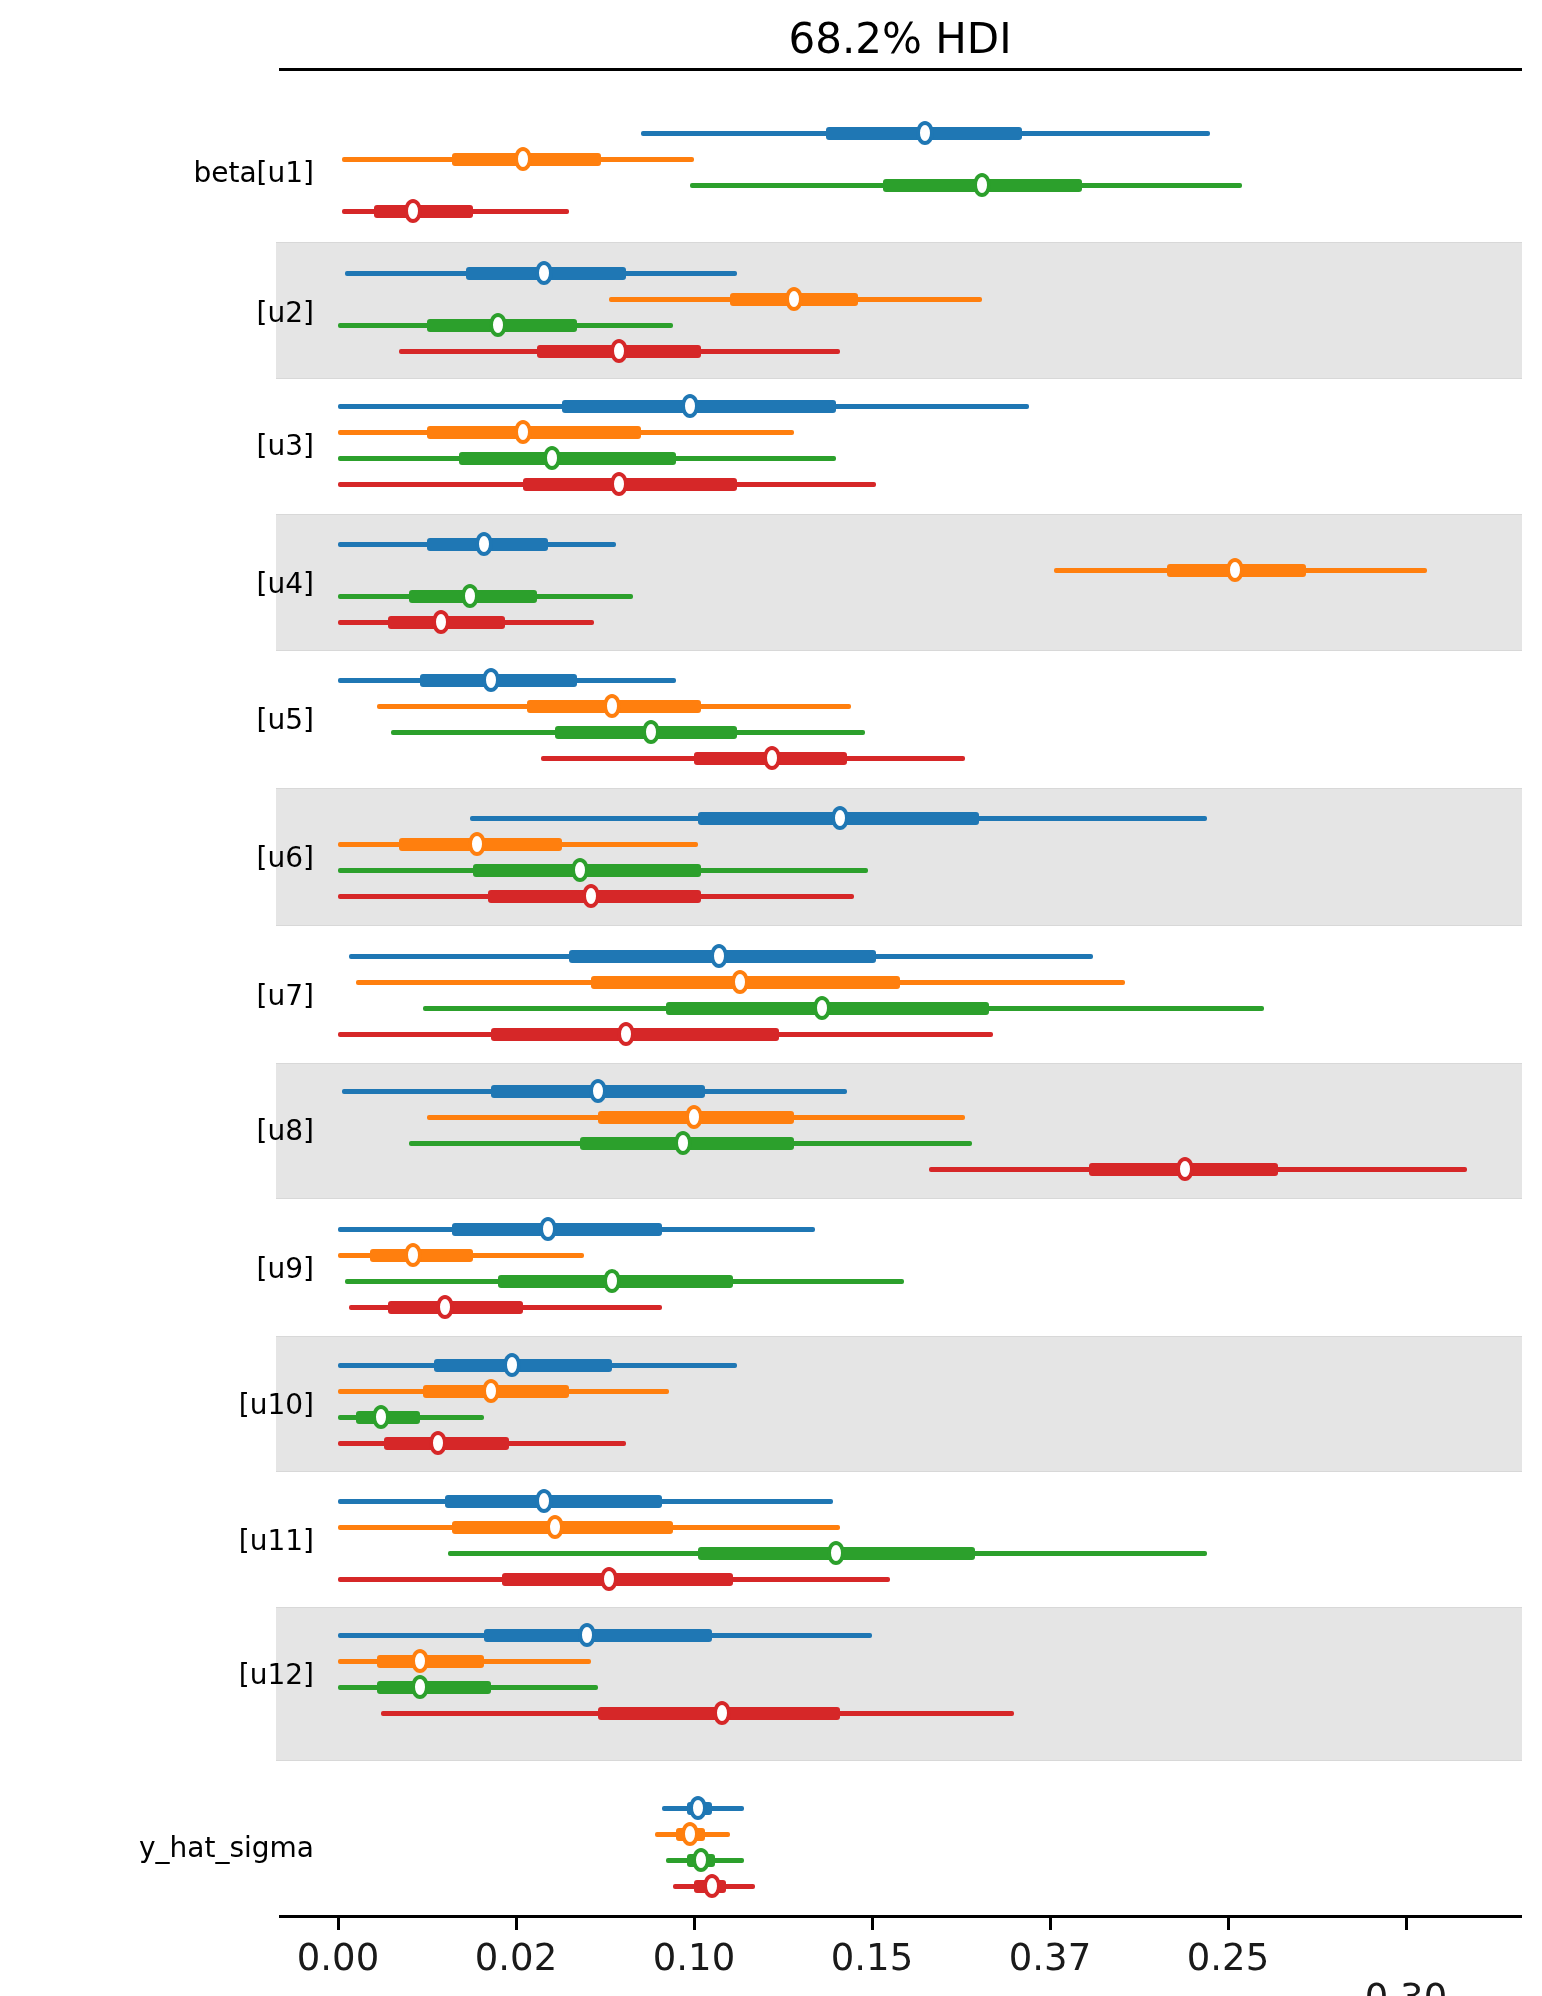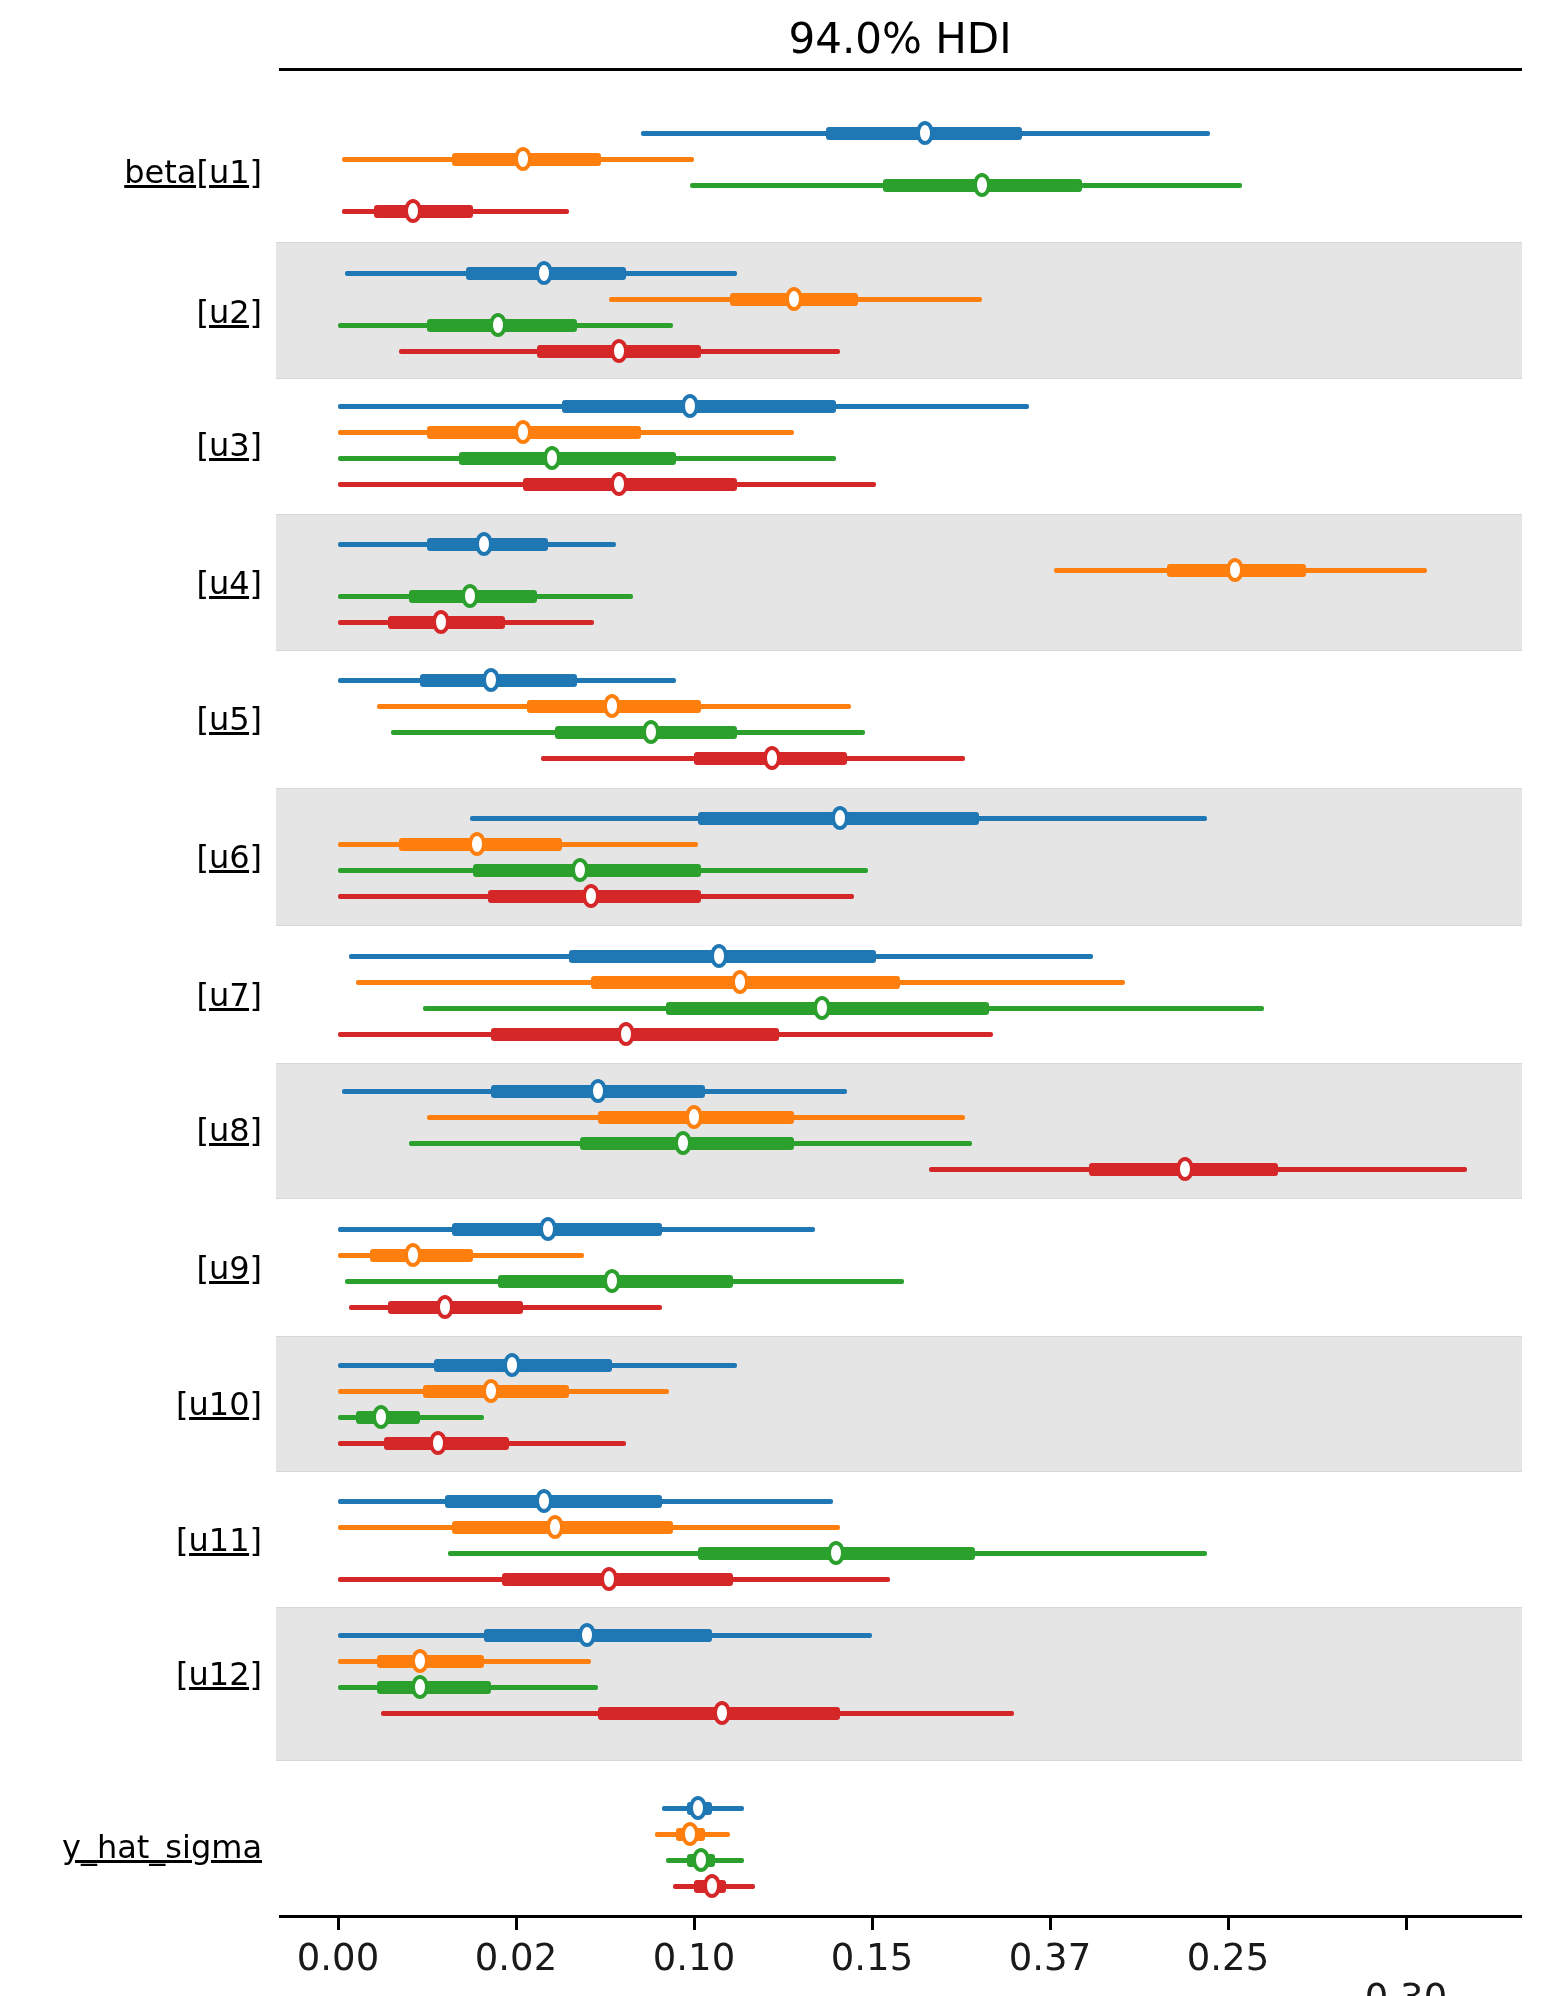--- a/index.html
+++ b/index.html
@@ -21,38 +21,38 @@
   .median-dot{
     position:absolute;width:10px;height:16px;background:#fff;
     border-style:solid;border-width:4px;border-radius:50%;
   }
   .xtick{position:absolute;width:3px;height:13px;background:#000;top:1917px;}
   .xtick-label{
     position:absolute;top:1936px;transform:translateX(-50%);
     font-size:37px;color:#1a1a1a;white-space:nowrap;
   }
   .ylabel{
-    position:absolute;right:1280px;transform:translateY(-50%);
-    font-size:32px;color:#000;white-space:nowrap;text-align:right;text-decoration:underline;
+    position:absolute;right:1228px;transform:translateY(-50%);
+    font-size:28px;color:#000;white-space:nowrap;text-align:right;
   }
   #legend-box{
     position:absolute;left:1376px;top:82px;width:138px;height:164px;
     background:rgba(255,255,255,0.92);border:2px solid #cccccc;border-radius:6px;
     box-sizing:border-box;display:flex;flex-direction:column;justify-content:space-around;
     padding:6px 10px;
   }
   .legend-item{display:flex;align-items:center;gap:14px;}
   .legend-swatch{width:60px;height:5px;border-radius:2px;flex:0 0 auto;}
   .legend-label{font-size:27px;color:#1a1a1a;line-height:1;}
 </style>
 </head>
 <body>
 
 <div id="figure">
-  <div id="chart-title">94.0% HDI</div>
+  <div id="chart-title">68.2% HDI</div>
   <div class="spine" id="top-spine" style="left:279px;top:68px;width:1243px;"></div>
   <div id="bands-layer">
       <div class="band" style="left: 276px; width: 1246px; top: 242px; height: 136.5px; background: rgb(229, 229, 229);"></div>
       <div class="band" style="left: 276px; width: 1246px; top: 514px; height: 137px; background: rgb(229, 229, 229);"></div>
       <div class="band" style="left: 276px; width: 1246px; top: 788px; height: 138px; background: rgb(229, 229, 229);"></div>
       <div class="band" style="left: 276px; width: 1246px; top: 1062.5px; height: 136.5px; background: rgb(229, 229, 229);"></div>
       <div class="band" style="left: 276px; width: 1246px; top: 1336px; height: 136px; background: rgb(229, 229, 229);"></div>
       <div class="band" style="left: 276px; width: 1246px; top: 1607px; height: 153.5px; background: rgb(229, 229, 229);"></div>
     </div>
   <div id="rows-layer">

